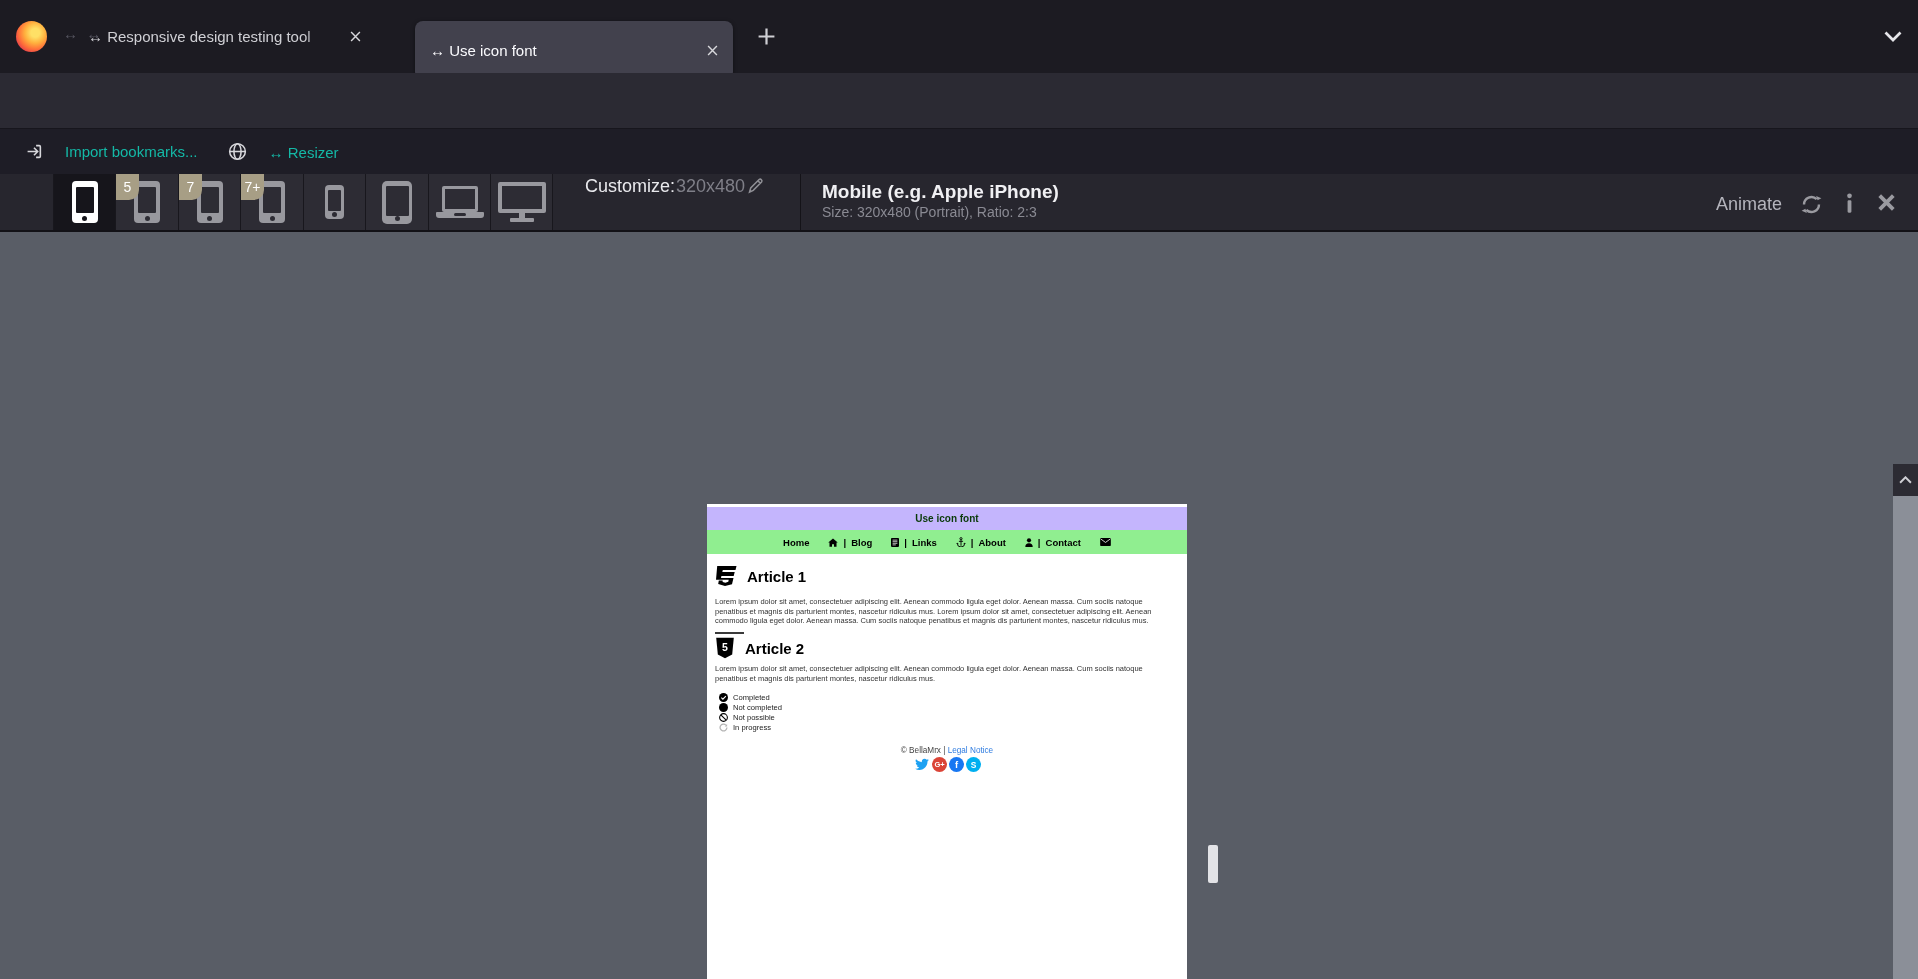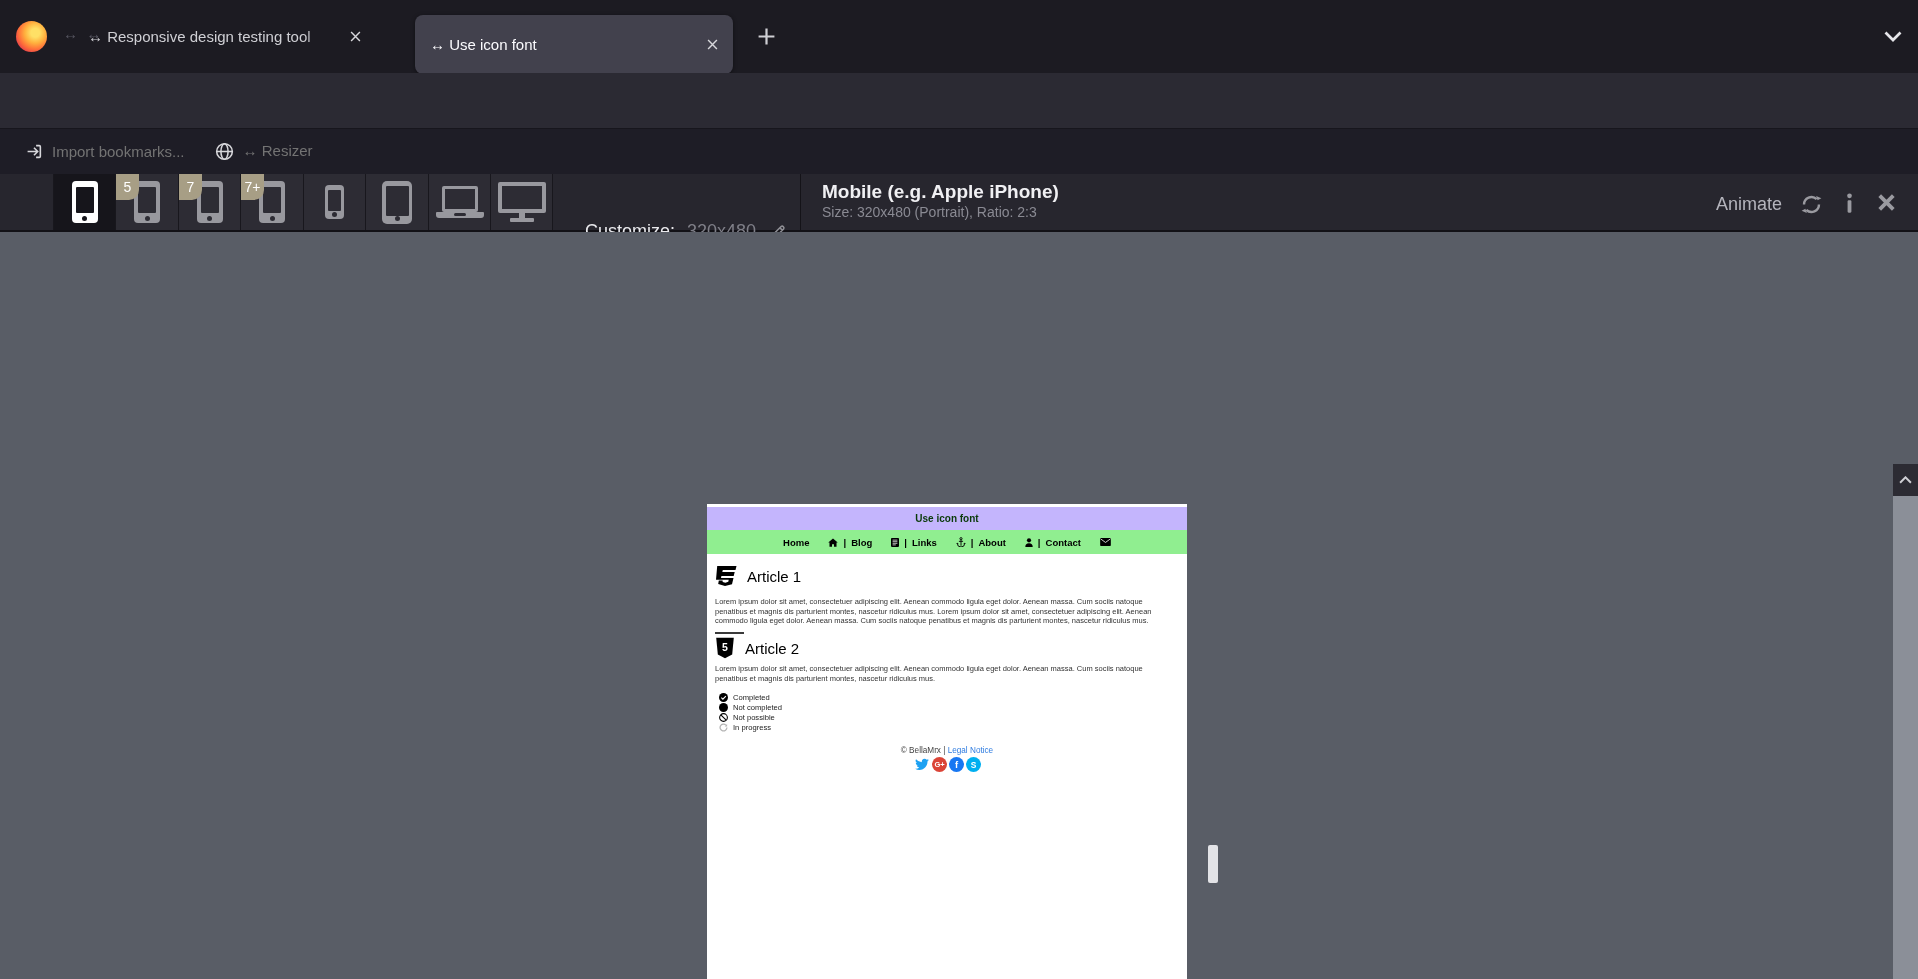--- a/index.html
+++ b/index.html
@@ -10,41 +10,41 @@
   
   #tabbar { position:absolute; left:0; top:0; width:1918px; height:73px; background:#1c1b22; }
   .ff-logo { position:absolute; left:16px; top:21px; width:31px; height:31px; border-radius:50%;
     background:radial-gradient(circle at 62% 38%, #ffe066 0 16%, #ffb13e 38%, #ff7139 60%, #e3364e 82%, #b5007f 100%); }
   .ghost-icons { position:absolute; left:63px; top:25px; font-size:15px; color:#55545f; letter-spacing:2px; }
   .tab { position:absolute; display:flex; align-items:center; }
   #tab1 { left:88px; top:0; width:300px; height:73px; }
   #tab1 .tab-title { width:262px; overflow:hidden; white-space:nowrap; font-size:15px; color:#cfcfd4;
     -webkit-mask-image:linear-gradient(90deg,#000 82%,transparent); mask-image:linear-gradient(90deg,#000 82%,transparent); }
   .tab-close { width:11px; height:11px; flex:0 0 auto; cursor:pointer; }
-  #tab2 { left:415px; top:15px; width:318px; height:59px; background:#42414d; border-radius:8px;
+  #tab2 { left:415px; top:21px; width:318px; height:59px; background:#42414d; border-radius:8px;
     padding:0 15px; box-shadow:0 1px 4px rgba(0,0,0,.45); }
   #tab2 .tab-title { flex:1; font-size:15px; color:#fbfbfe; white-space:nowrap; overflow:hidden; }
   .newtab { position:absolute; left:757px; top:27px; width:19px; height:19px; }
   .tablist-chevron { position:absolute; left:1884px; top:31px; width:18px; height:12px; }
 
   
   #navbar { position:absolute; left:0; top:73px; width:1918px; height:55px; background:#2b2a33; }
   .nav-btn { position:absolute; top:86px; width:30px; height:28px; display:flex; align-items:center; justify-content:center; }
   #btn-back { left:20px; } #btn-fwd { left:76px; } #btn-reload { left:131px; } #btn-home { left:185px; }
   #urlbar { position:absolute; left:377px; top:80px; width:1223px; height:41px; background:#1c1b22; border-radius:7px;
     display:flex; align-items:center; padding:0 13px; gap:11px; }
   .url-text { font-size:16px; white-space:nowrap; overflow:hidden; }
   .u-domain { color:#f9f9fa; } .u-path { color:#95959f; }
   #star-btn { margin-left:auto; }
   #btn-pocket { left:1762px; } #btn-puzzle { left:1817px; } #btn-menu { left:1872px; }
 
   
   #bookmarksbar { position:absolute; left:0; top:128px; width:1918px; height:46px; background:#1e1d26;
     border-top:1px solid #17161d; display:flex; align-items:center; }
-  .bm-item { display:flex; align-items:flex-start; gap:9px; font-size:15px; color:#737373; padding:0 10px; cursor:pointer; }
+  .bm-item { display:flex; align-items:flex-end; gap:22px; font-size:15px; color:#14b8a6; padding:0 10px; cursor:pointer; }
   #bm-import { margin-left:16px; } #bm-resizer { margin-left:10px; }
 
   
   #resizerbar { position:absolute; left:0; top:174px; width:1918px; height:58px; background:#27262e; border-bottom:2px solid #121116; }
   #expand-btn { position:absolute; left:9px; top:193px; width:26px; height:26px; }
   .dcell { position:absolute; top:174px; height:56px; background:#2d2c34; border-left:1px solid #18171d;
     display:flex; align-items:center; justify-content:center; }
   #c1 { left:53px; width:62px; background:#16151b; }
   #c2 { left:115px; width:63px; } #c3 { left:178px; width:62px; } #c4 { left:240px; width:63px; }
   #c5 { left:303px; width:62px; } #c6 { left:365px; width:63px; } #c7 { left:428px; width:62px; }
@@ -62,21 +62,21 @@
   .laptop { position:relative; width:48px; height:33px; }
   .laptop .scr { position:absolute; left:6px; top:0; width:36px; height:26px; background:#98989e; border-radius:2px; }
   .laptop .scr::before { content:""; position:absolute; inset:3px; background:#2d2c34; }
   .laptop .base { position:absolute; left:0; bottom:1px; width:48px; height:6px; background:#98989e; border-radius:1px 1px 3px 3px; }
   .laptop .base::before { content:""; position:absolute; left:18px; top:1.5px; width:12px; height:3px; border-radius:2px; background:#2d2c34; }
   .desktop { position:relative; width:48px; height:40px; }
   .desktop .scr { position:absolute; left:0; top:0; width:48px; height:31px; background:#98989e; border-radius:2px; }
   .desktop .scr::before { content:""; position:absolute; inset:4px; background:#2d2c34; }
   .desktop .stand { position:absolute; left:21px; top:31px; width:6px; height:5px; background:#98989e; }
   .desktop .foot { position:absolute; left:12px; bottom:0; width:24px; height:4px; background:#98989e; border-radius:1px; }
-  #customize { position:absolute; left:585px; top:188px; height:54px; display:flex; align-items:flex-end; gap:12px; }
+  #customize { position:absolute; left:585px; top:176px; height:54px; display:flex; align-items:flex-start; gap:1px; }
   .cust-label { font-size:18px; color:#e9e9ed; }
   .cust-value { font-size:18px; color:#7f7f88; }
   #rz-divider { position:absolute; left:800px; top:174px; width:1px; height:56px; background:#141318; }
   .dev-title { position:absolute; left:822px; top:181px; font-size:19px; font-weight:bold; color:#f0f0f3; }
   .dev-subtitle { position:absolute; left:822px; top:204px; font-size:14px; color:#8a8a93; }
   .animate-label { position:absolute; left:1716px; top:194px; font-size:18px; color:#b4b4bc; cursor:pointer; }
   .rz-icon { position:absolute; top:193px; }
   #rz-refresh { left:1800px; } #rz-info { left:1845px; } #rz-close { left:1877px; }
 
   
@@ -91,21 +91,21 @@
   
   #preview { position:absolute; left:707px; top:272px; width:480px; height:707px; background:#ffffff; overflow:hidden; }
   #pv-header { position:absolute; left:0; top:3px; width:480px; height:23px; background:#c4b5fd;
     display:flex; align-items:center; justify-content:center; font-size:10px; font-weight:bold; color:#0a3a0a; }
   #pv-nav { position:absolute; left:0; top:26px; width:480px; height:24px; background:#90ee90;
     display:flex; align-items:center; justify-content:center; gap:5px; font-size:9.5px; font-weight:bold; color:#000; }
   .pv-nav-item { display:flex; align-items:center; gap:19px; cursor:pointer; }
   .nav-sep { color:#000; }
   .article-head { position:absolute; left:8px; display:flex; align-items:center; gap:10px; }
   #art1-head { top:62px; } #art2-head { top:133px; }
-  .article-title { font-size:15px; font-weight:normal; color:#000; }
+  .article-title { font-size:15px; font-weight:bold; color:#000; }
   .pv-p { position:absolute; left:8px; width:458px; font-size:7.5px; line-height:9.7px; color:#333; }
   #p1 { top:93px; } #p2 { top:160px; }
   #pv-hr { position:absolute; left:8px; top:128px; width:29px; height:2px; background:#3a3a3a; }
   #pv-list { position:absolute; left:12px; top:188px; }
   .pv-li { display:flex; align-items:center; gap:5px; height:10px; font-size:7.6px; color:#222; }
   #pv-footer { position:absolute; left:0; top:242px; width:480px; text-align:center; font-size:8.2px; color:#444; }
   .legal-link { color:#2f7ce0; cursor:pointer; }
   #pv-social { position:absolute; left:0; top:253px; width:480px; display:flex; justify-content:center; align-items:center; gap:2px; }
   #pv-social svg { display:block; }
 

